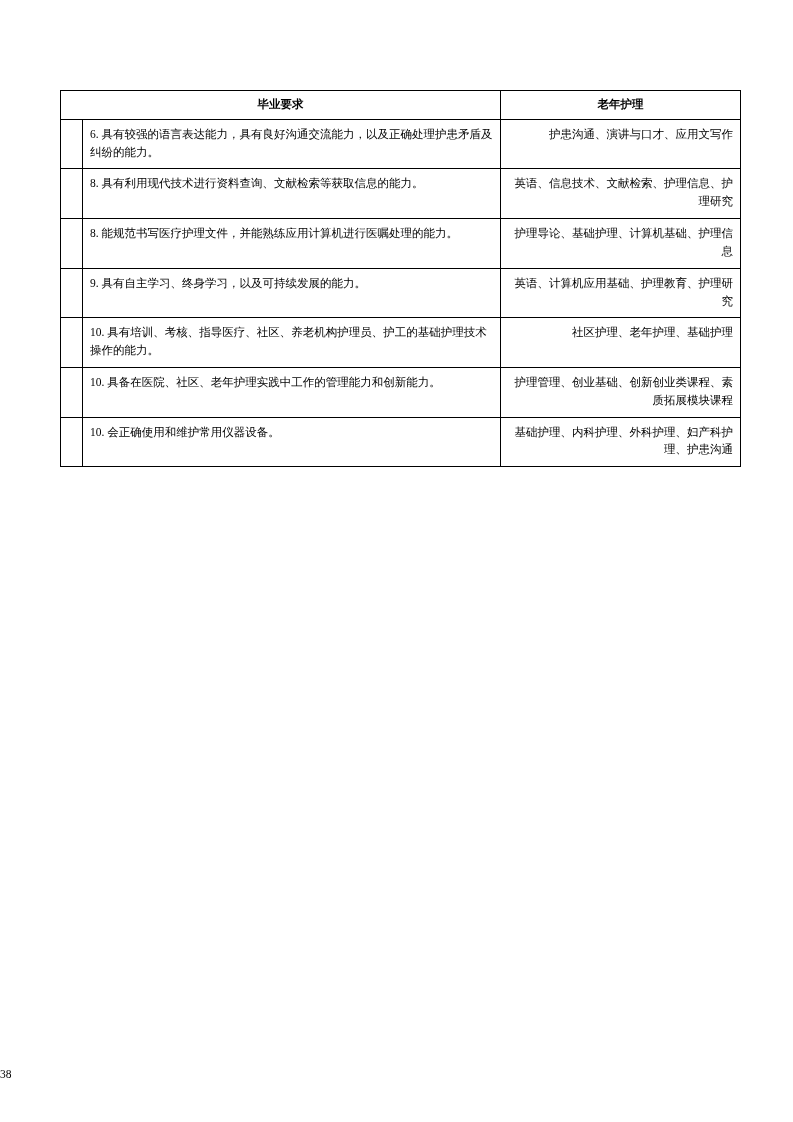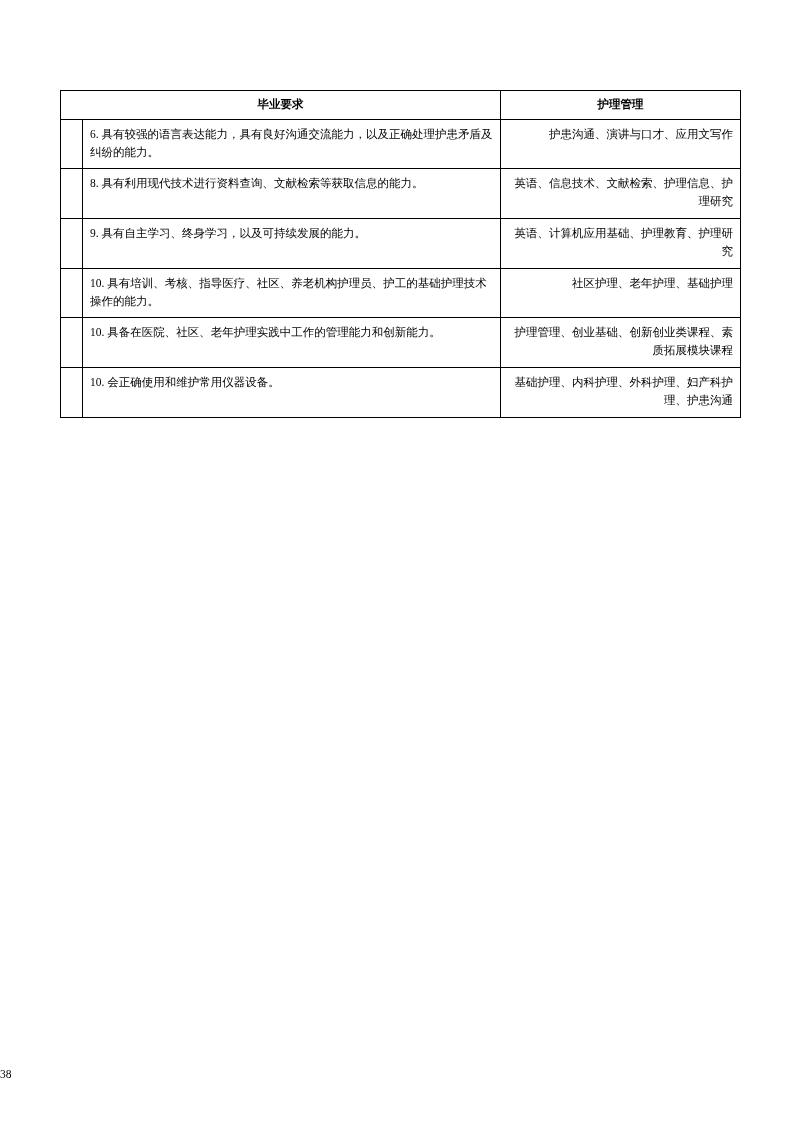--- a/index.html
+++ b/index.html
@@ -85,33 +85,38 @@
   <div class="table-wrap">
     <table class="req-table">
       <colgroup>
         <col class="c-num">
         <col class="c-req">
         <col class="c-path">
       </colgroup>
       <thead>
         <tr>
           <th colspan="2" class="head-req">毕业要求</th>
-          <th class="head-path">护理管理</th>
+          <th class="head-path">老年护理</th>
         </tr>
       </thead>
       <tbody>
         <tr>
           <td class="num-cell"></td>
           <td class="req-cell">6. 具有较强的语言表达能力，具有良好沟通交流能力，以及正确处理护患矛盾及纠纷的能力。</td>
           <td class="path-cell">护患沟通、演讲与口才、应用文写作</td>
         </tr>
         <tr>
           <td class="num-cell"></td>
           <td class="req-cell">8. 具有利用现代技术进行资料查询、文献检索等获取信息的能力。</td>
           <td class="path-cell">英语、信息技术、文献检索、护理信息、护理研究</td>
+        </tr>
+        <tr class="row-tall">
+          <td class="num-cell"></td>
+          <td class="req-cell">8. 能规范书写医疗护理文件，并能熟练应用计算机进行医嘱处理的能力。</td>
+          <td class="path-cell">护理导论、基础护理、计算机基础、护理信息</td>
         </tr>
         <tr>
           <td class="num-cell"></td>
           <td class="req-cell">9. 具有自主学习、终身学习，以及可持续发展的能力。</td>
           <td class="path-cell">英语、计算机应用基础、护理教育、护理研究</td>
         </tr>
         <tr>
           <td class="num-cell"></td>
           <td class="req-cell">10. 具有培训、考核、指导医疗、社区、养老机构护理员、护工的基础护理技术操作的能力。</td>
           <td class="path-cell">社区护理、老年护理、基础护理</td>

